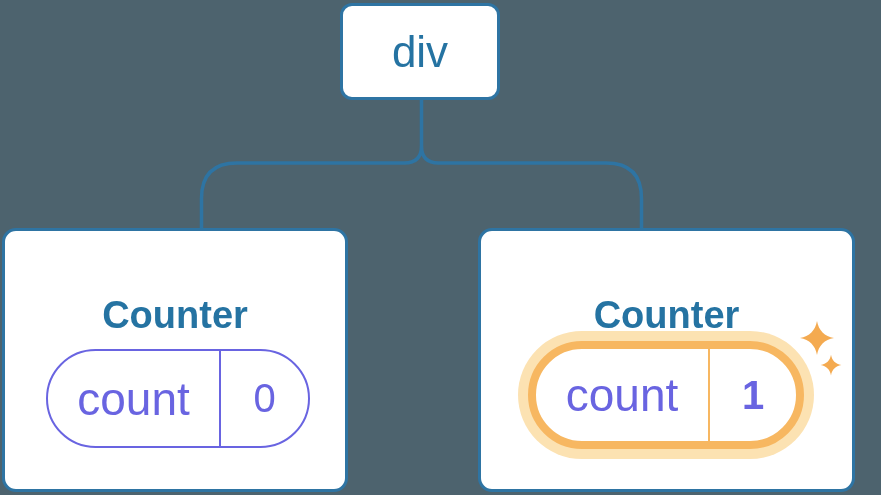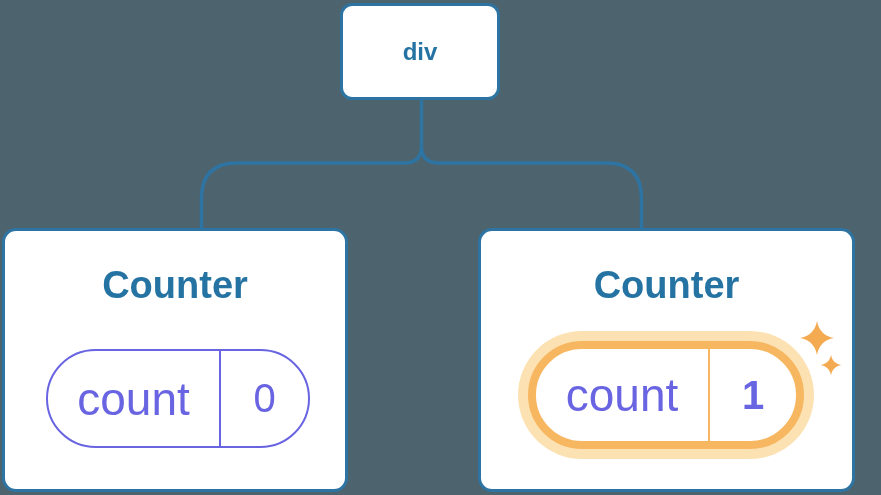--- a/index.html
+++ b/index.html
@@ -17,22 +17,22 @@
   
   .root-node {
     position: absolute;
     left: 340px; top: 3px;
     width: 160px; height: 97px;
     background: #FFFFFF;
     border: 3px solid #2E74A3;
     border-radius: 12px;
     box-sizing: border-box;
     display: flex; align-items: center; justify-content: center;
-    font-size: 24px;
-    font-weight: 700;
+    font-size: 44px;
+    font-weight: 400;
     color: #2573A2;
   }
   
   .connectors {
     position: absolute;
     left: 0; top: 0;
     pointer-events: none;
   }
   
   .card {
@@ -40,21 +40,21 @@
     top: 228px;
     height: 264px;
     background: #FFFFFF;
     border: 3px solid #2E74A3;
     border-radius: 14px;
     box-sizing: border-box;
   }
   .card-left  { left: 2px;   width: 346px; }
   .card-right { left: 478px; width: 377px; }
   .card-title {
-    margin-top: 33px;
+    margin-top: 63px;
     text-align: center;
     font-size: 38px;
     font-weight: 600;
     color: #2573A2;
   }
   
   .pill {
     position: absolute;
     display: flex;
     align-items: stretch;

